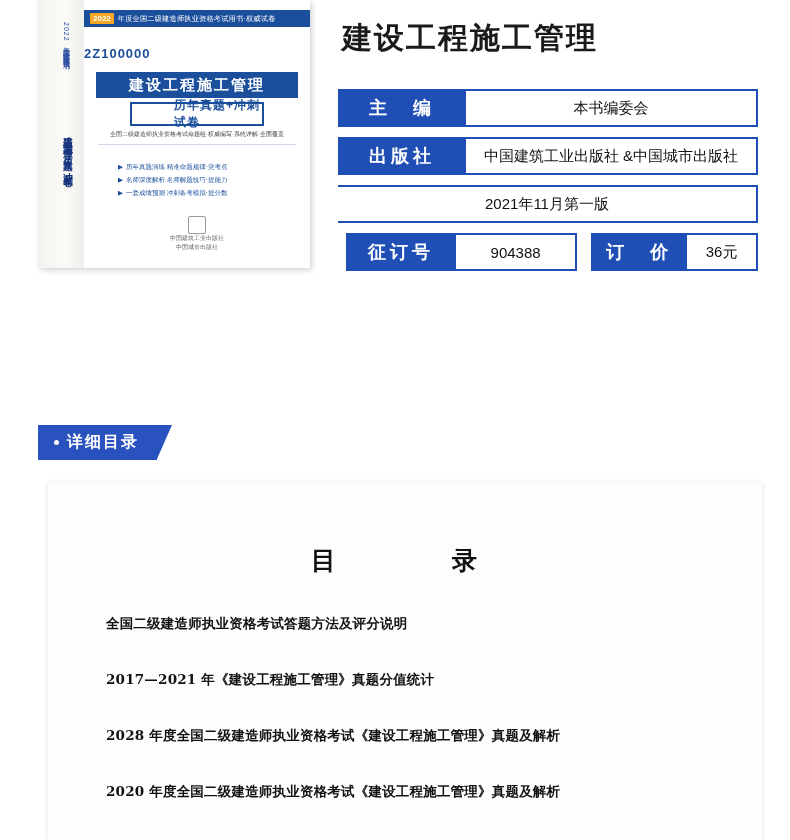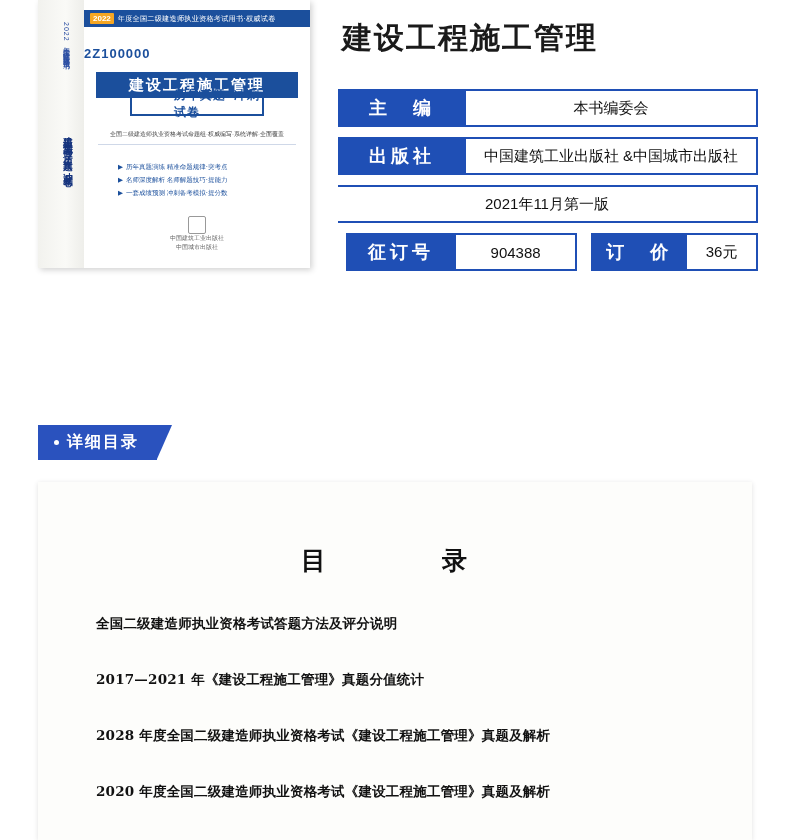--- a/index.html
+++ b/index.html
@@ -134,21 +134,21 @@
   .cover-title-band span {
     color: #ffffff;
     font-size: 15px;
     font-weight: bold;
     letter-spacing: 2px;
   }
   .cover-sub-band {
     position: absolute;
     left: 46px;
     right: 46px;
-    top: 92px;
+    top: 102px;
     height: 20px;
     border: 2px solid #1b4f9c;
     display: flex;
     align-items: center;
     justify-content: center;
     padding-left: 42px;
   }
   .cover-sub-band span {
     color: #1b4f9c;
     font-size: 12px;
@@ -293,21 +293,21 @@
     height: 5px;
     background: #ffffff;
     border-radius: 50%;
     margin-right: 8px;
     flex: none;
   }
 
   
   .toc-page {
     position: absolute;
-    left: 38px;
+    left: 48px;
     top: 482px;
     width: 714px;
     height: 358px;
     background: #fdfdfb;
     box-shadow: 0 1px 5px rgba(0,0,0,0.12);
     box-sizing: border-box;
     padding: 0 58px;
     overflow: hidden;
   }
   .toc-title {

